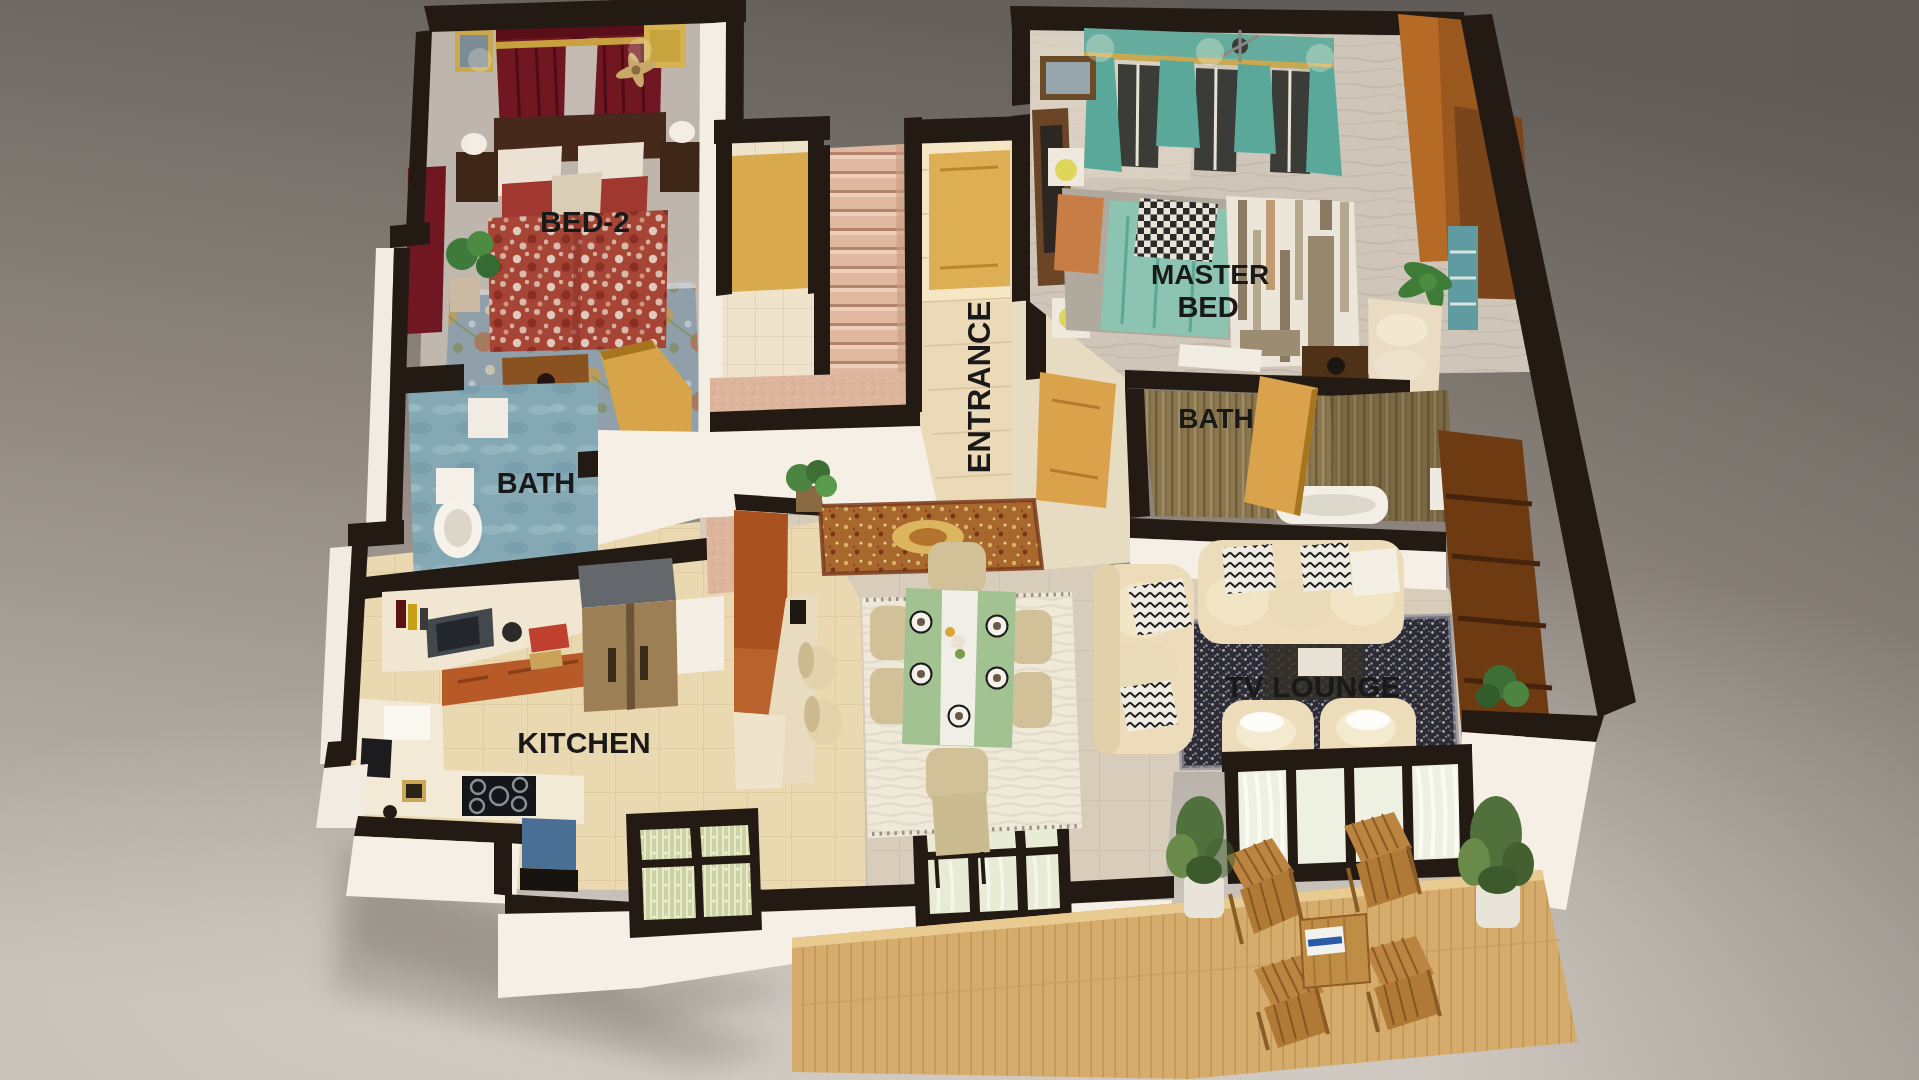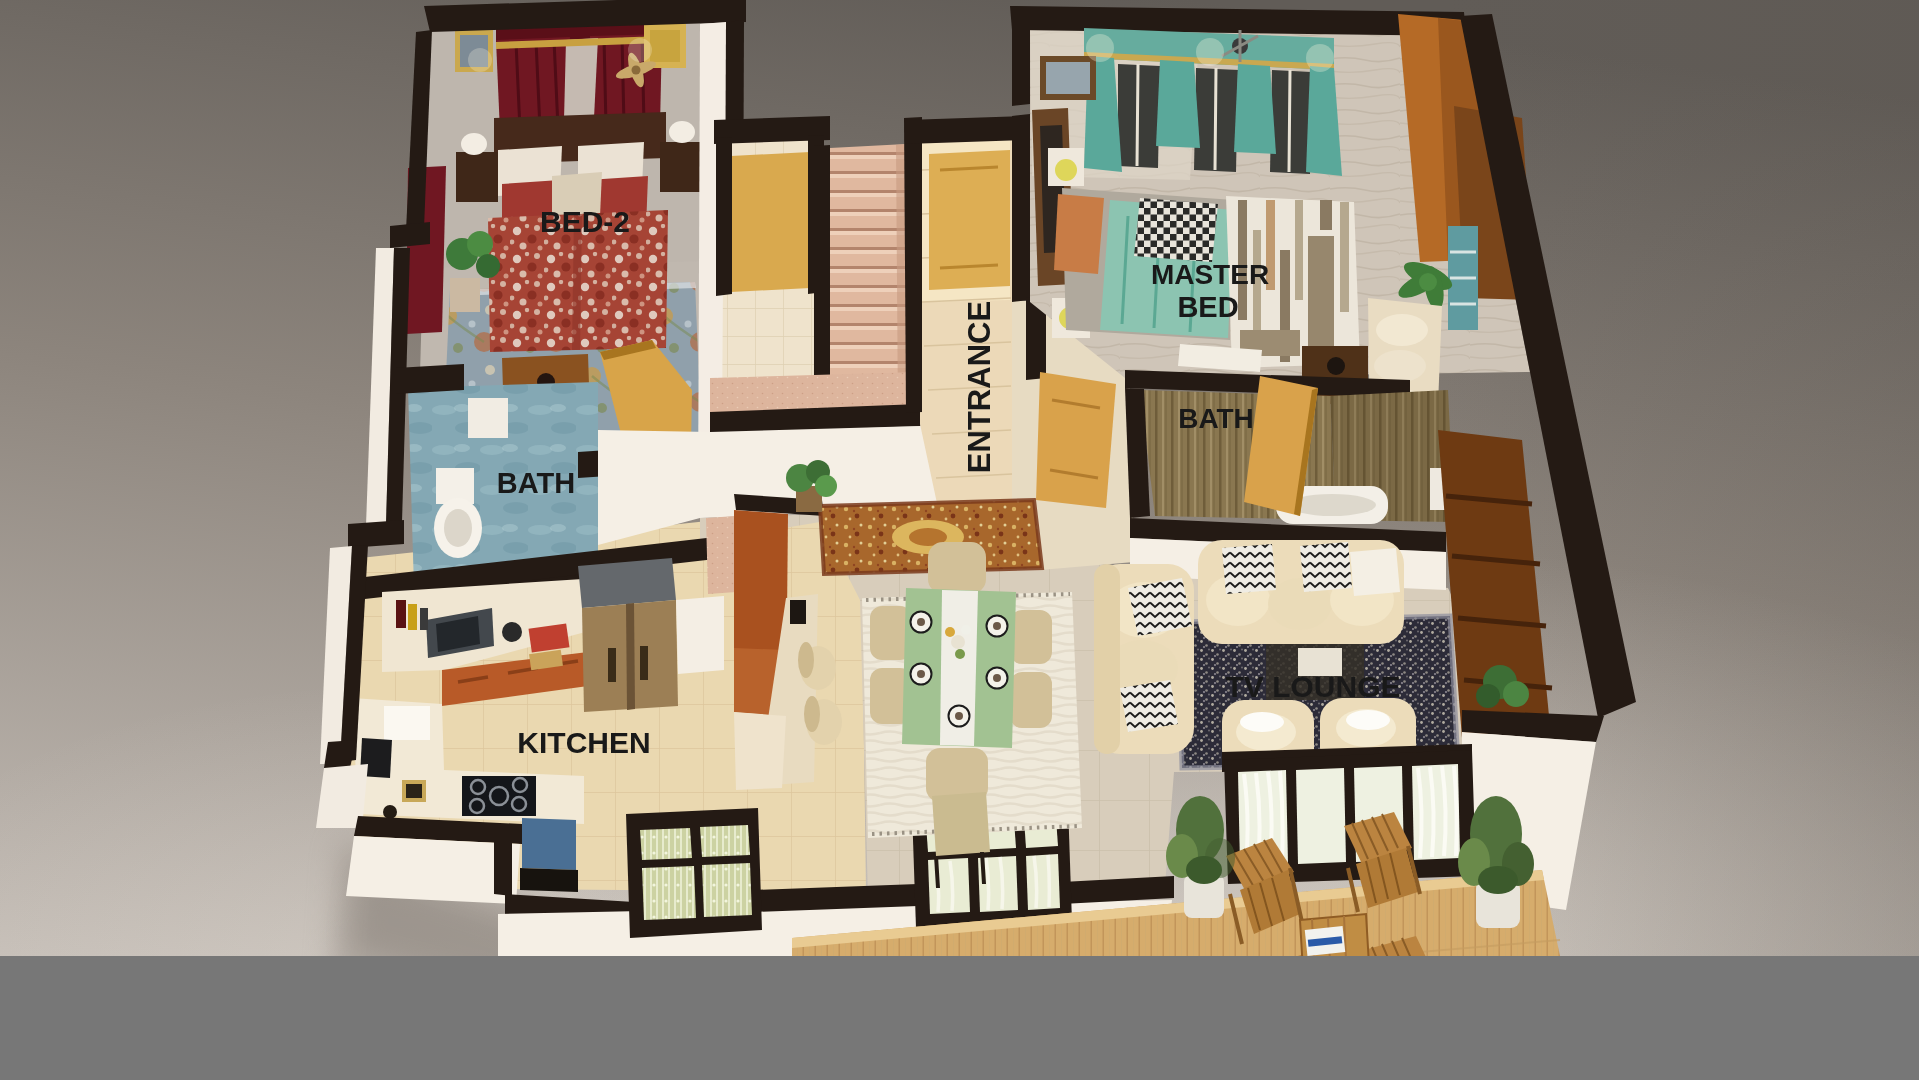--- a/index.html
+++ b/index.html
@@ -1,16 +1,16 @@
 <!DOCTYPE html>
 <html><head>
 <meta charset="utf-8">
 <style>
 html,body{margin:0;padding:0;background:#777;}
-#scene{position:relative;width:1919px;height:956px;overflow:hidden;font-family:"Liberation Sans",sans-serif;}
+#scene{position:relative;width:1919px;height:1080px;overflow:hidden;font-family:"Liberation Sans",sans-serif;}
 svg{display:block}
 .lbl{font-family:"Liberation Sans",sans-serif;font-weight:bold;fill:#191919;}
 </style>
 </head>
 <body>
 <div id="scene">
 <svg width="1919" height="1080" viewBox="0 0 1919 1080">
 <defs>
 <filter id="soft" x="-40%" y="-40%" width="180%" height="180%">
           <feGaussianBlur stdDeviation="14"></feGaussianBlur>

